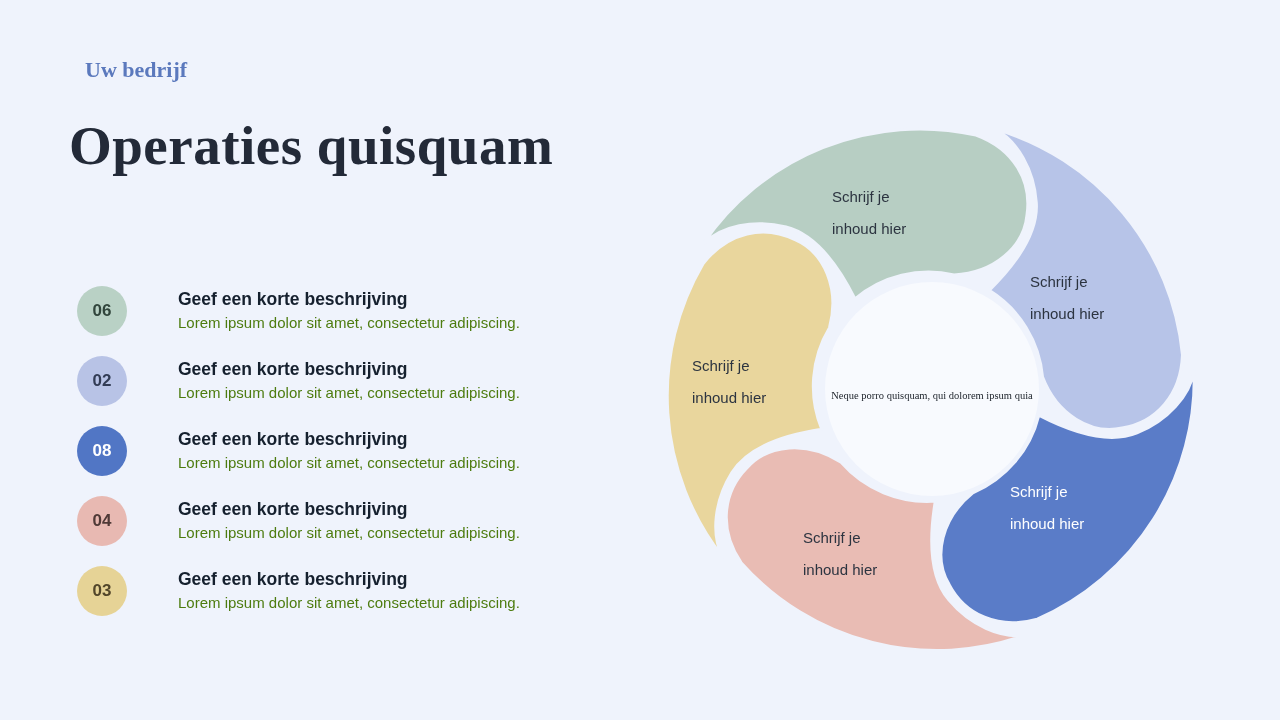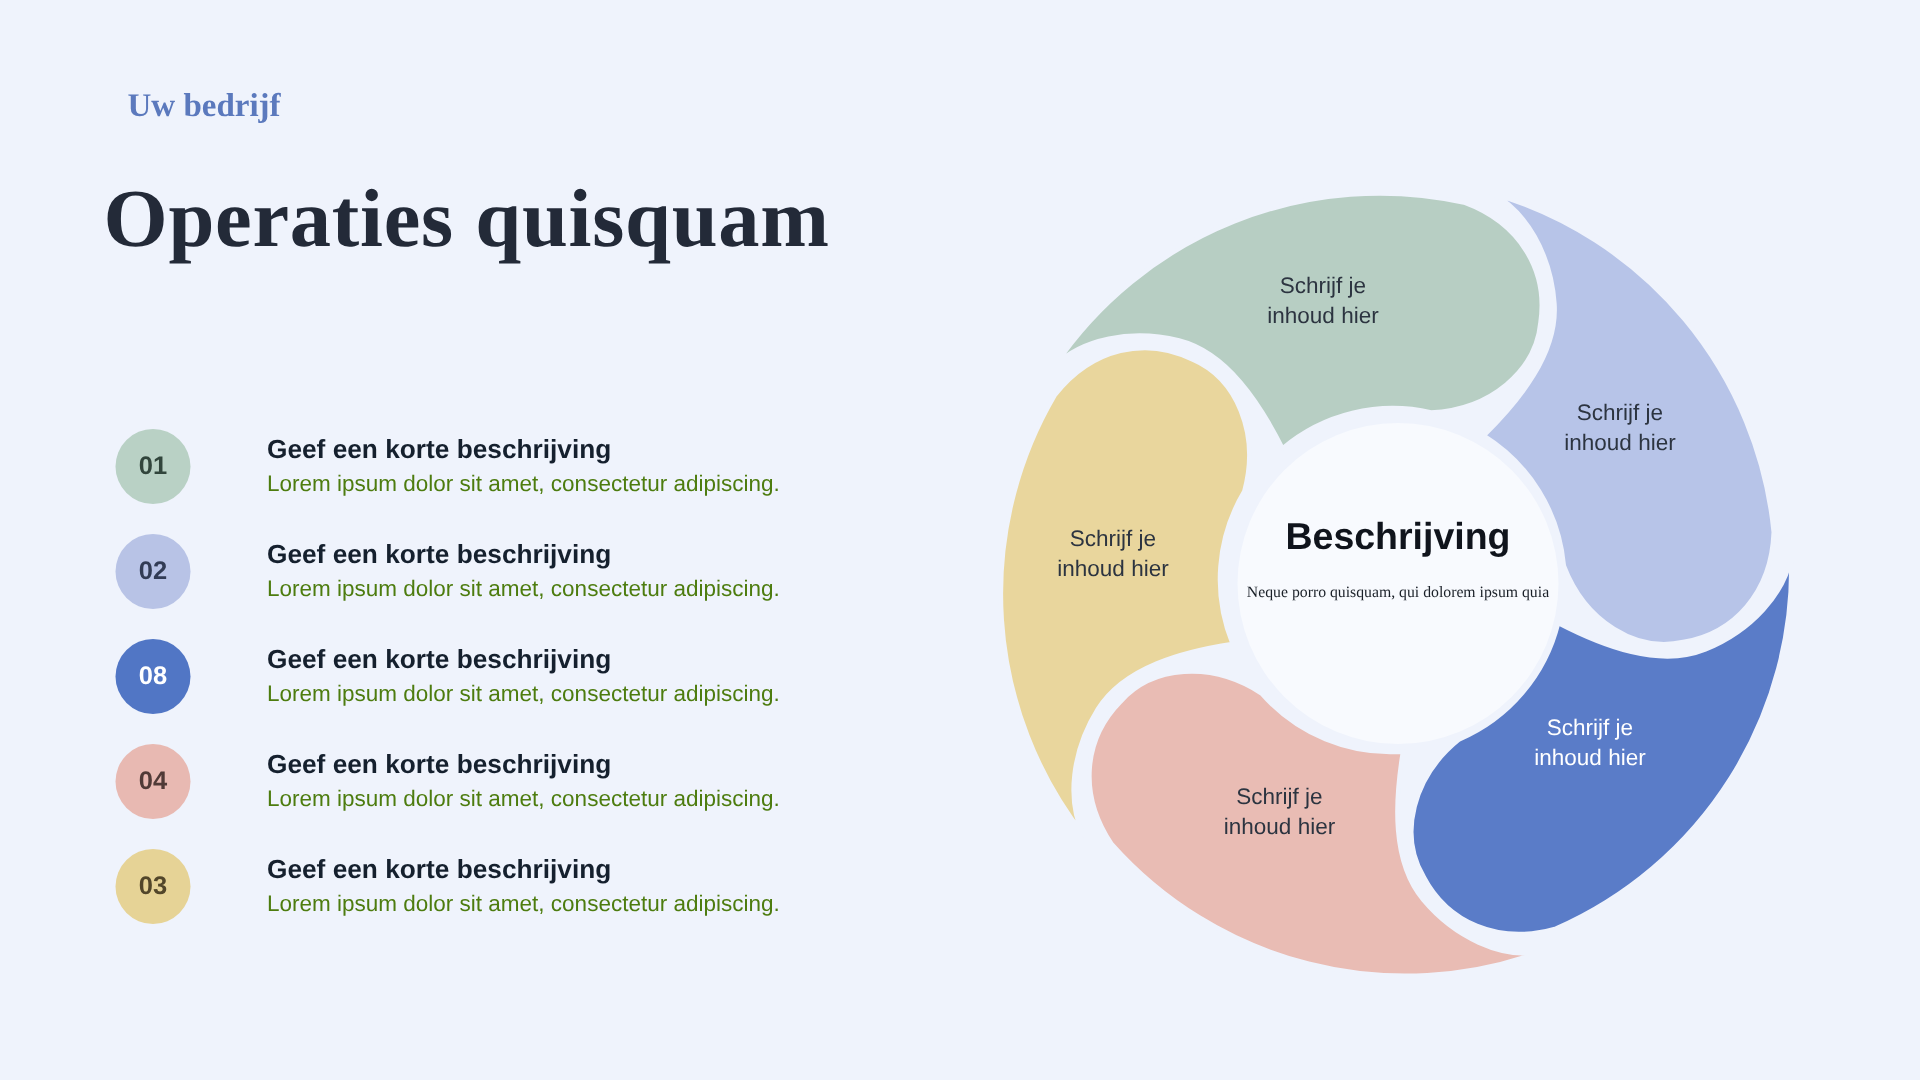--- a/index.html
+++ b/index.html
@@ -51,21 +51,21 @@
   }
   .step-desc {
     font-weight: 400; font-size: 15px; color: #4d7c0f;
     line-height: 23px;
   }
 
   
   .diagram-svg { position: absolute; left: 656px; top: 115px; width: 544px; height: 544px; }
   .petal-label {
     position: absolute; width: 100px;
-    font-size: 15px; line-height: 20px; text-align: center;
+    font-size: 15px; line-height: 32px; 
     color: #2c3440;
   }
   .center-title {
     position: absolute; left: 822px; top: 344px; width: 220px;
     text-align: center; font-weight: 700; font-size: 25px; color: #10141c;
   }
   .center-sub {
     position: absolute; left: 812px; top: 390px; width: 240px;
     text-align: center; font-size: 10.5px; color: #1a2028; font-family: Liberation Serif, serif;
   }
@@ -74,21 +74,21 @@
 <body style="background: rgb(239, 243, 252);">
 
 <div class="slide">
 
   <div class="company">Uw bedrijf</div>
 
   <div class="title">Operaties quisquam</div>
 
   <div class="steps">
     <div class="step">
-      <div class="badge" style="background-color: rgb(185, 209, 197); color: rgb(49, 69, 60);">01</div>
+      <div class="badge" style="background-color: rgb(185, 209, 197); color: rgb(49, 69, 60);">06</div>
       <div class="step-text">
         <div class="step-title">Geef een korte beschrijving</div>
         <div class="step-desc">Lorem ipsum dolor sit amet, consectetur adipiscing.</div>
       </div>
     </div>
     <div class="step">
       <div class="badge" style="background-color: rgb(184, 195, 230); color: rgb(50, 60, 85);">02</div>
       <div class="step-text">
         <div class="step-title">Geef een korte beschrijving</div>
         <div class="step-desc">Lorem ipsum dolor sit amet, consectetur adipiscing.</div>
@@ -127,16 +127,15 @@
       <path transform="rotate(288)" d="M -225 -143 A 262 262 0 0 1 48 -252 C 86 -238 104 -206 99 -172 C 96 -140 66 -114 26 -112 A 114 114 0 0 0 -73 -88 C -88 -118 -110 -152 -142 -160 C -174 -168 -207 -161 -225 -143 Z" fill="#e9d69d"></path>
     </g>
   </svg>
 
   <div class="petal-label" style="left: 832px; top: 181px; color: rgb(44, 52, 64);">Schrijf je inhoud hier</div>
   <div class="petal-label" style="left: 1030px; top: 266px; color: rgb(44, 52, 64);">Schrijf je inhoud hier</div>
   <div class="petal-label" style="left: 1010px; top: 476px; color: rgb(255, 255, 255);">Schrijf je inhoud hier</div>
   <div class="petal-label" style="left: 803px; top: 522px; color: rgb(44, 52, 64);">Schrijf je inhoud hier</div>
   <div class="petal-label" style="left: 692px; top: 350px; color: rgb(44, 52, 64);">Schrijf je inhoud hier</div>
 
-  <div class="center-title">Beschrijving</div>
   <div class="center-sub">Neque porro quisquam, qui dolorem ipsum quia</div>
 
 </div>
 
 </body></html>

